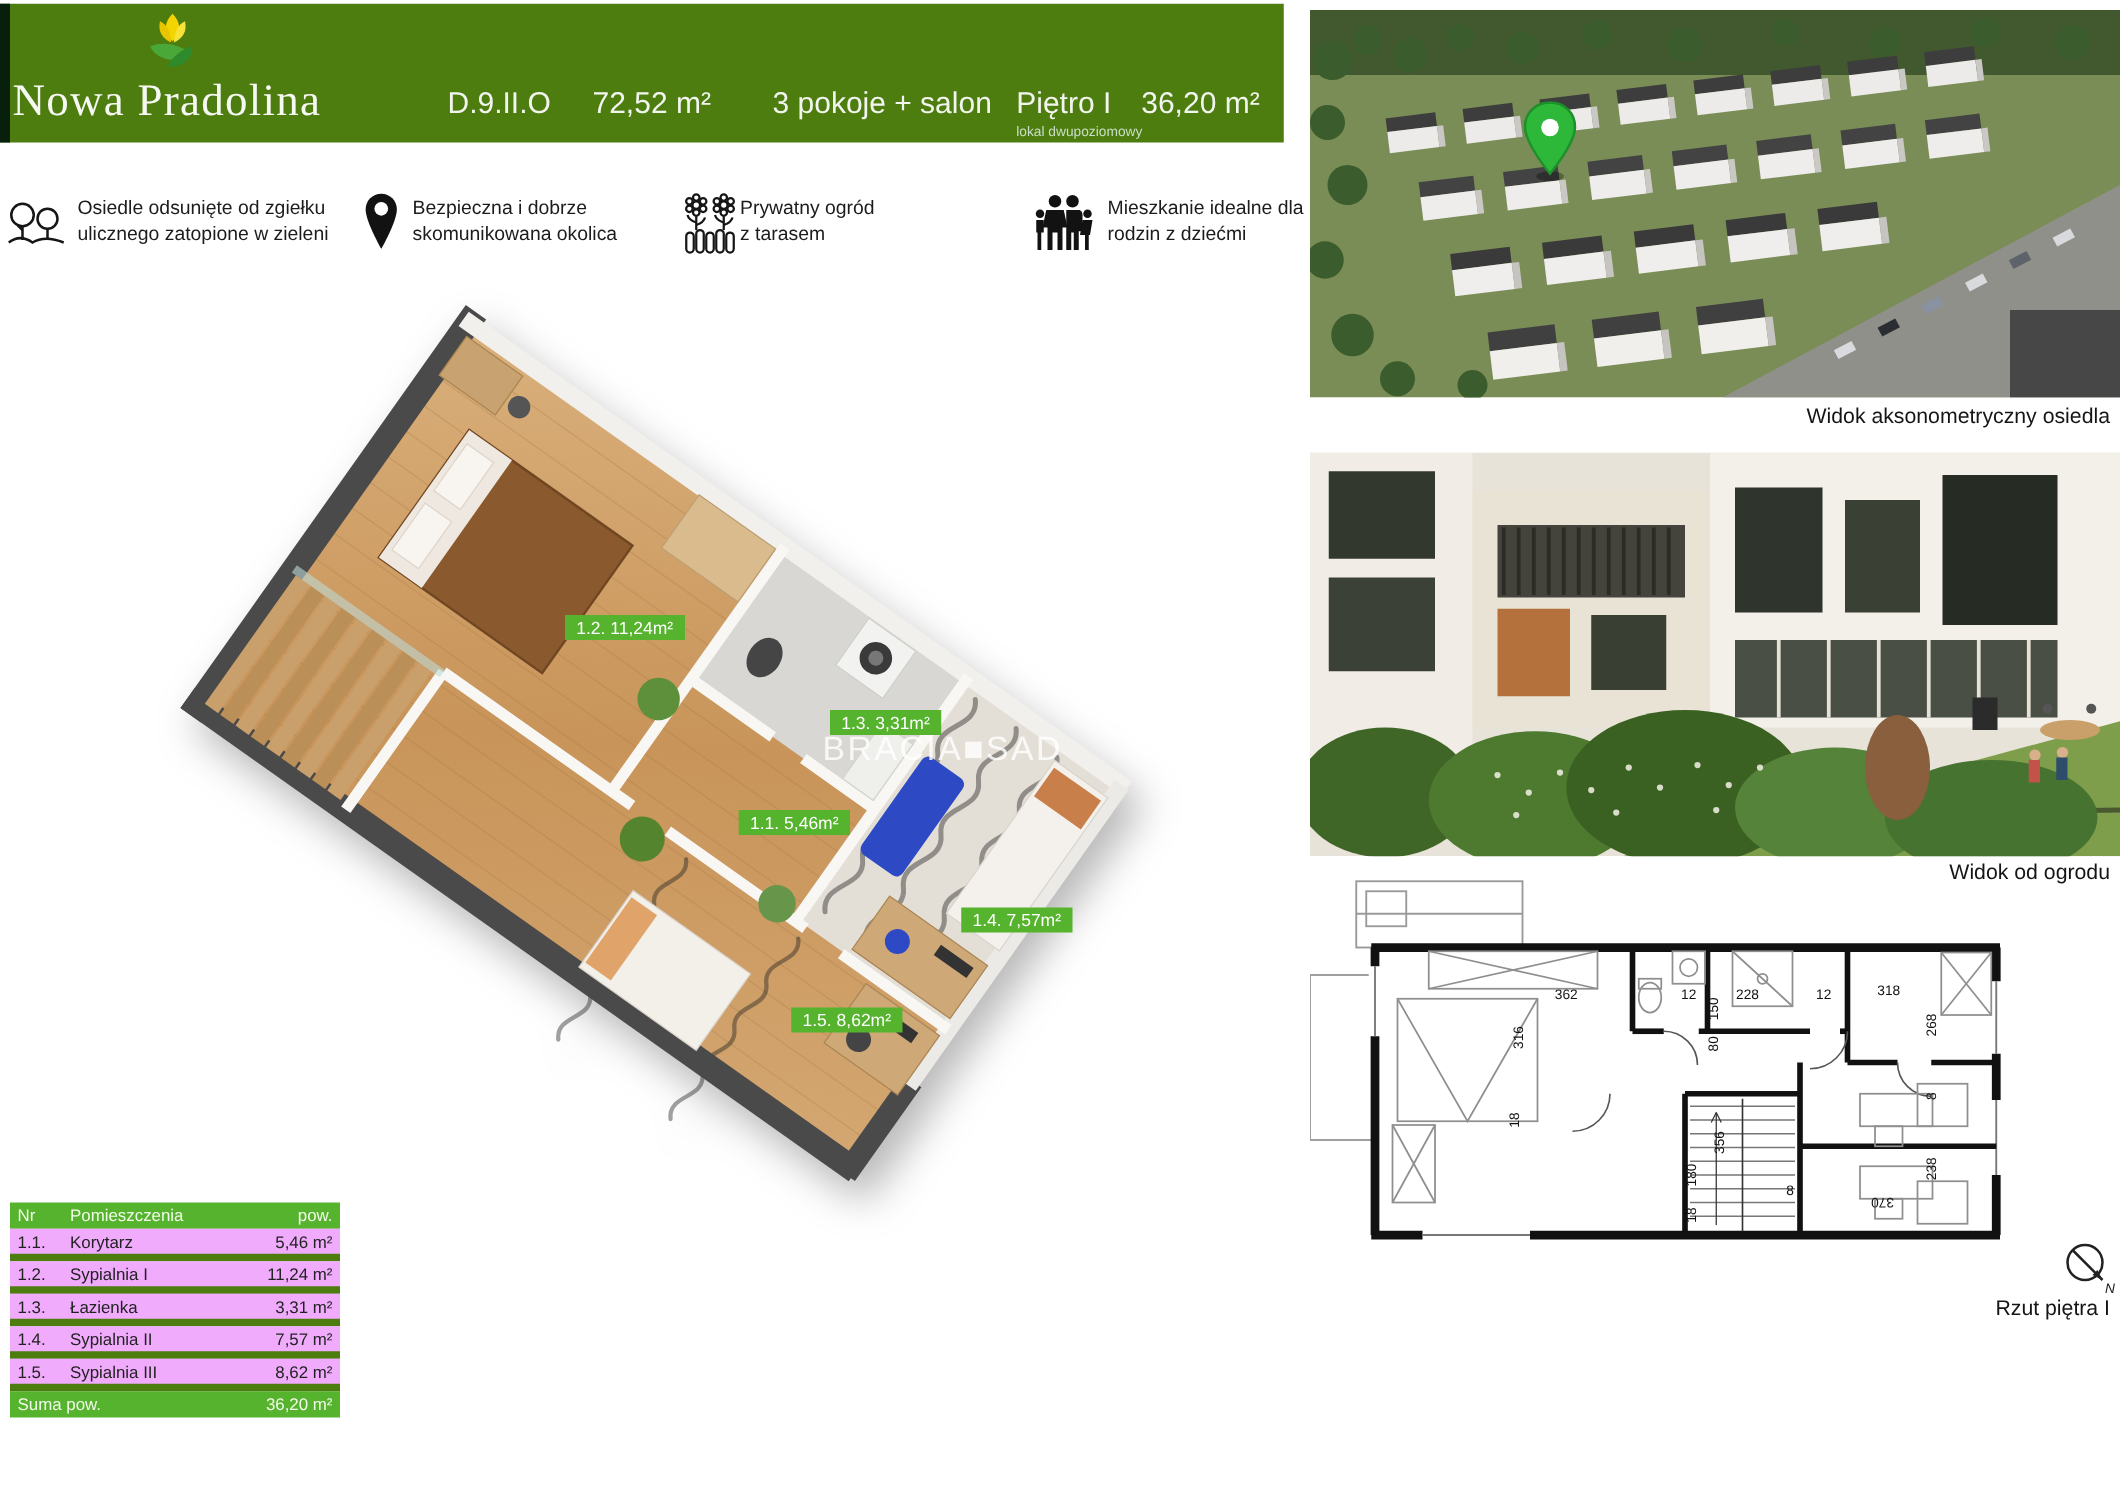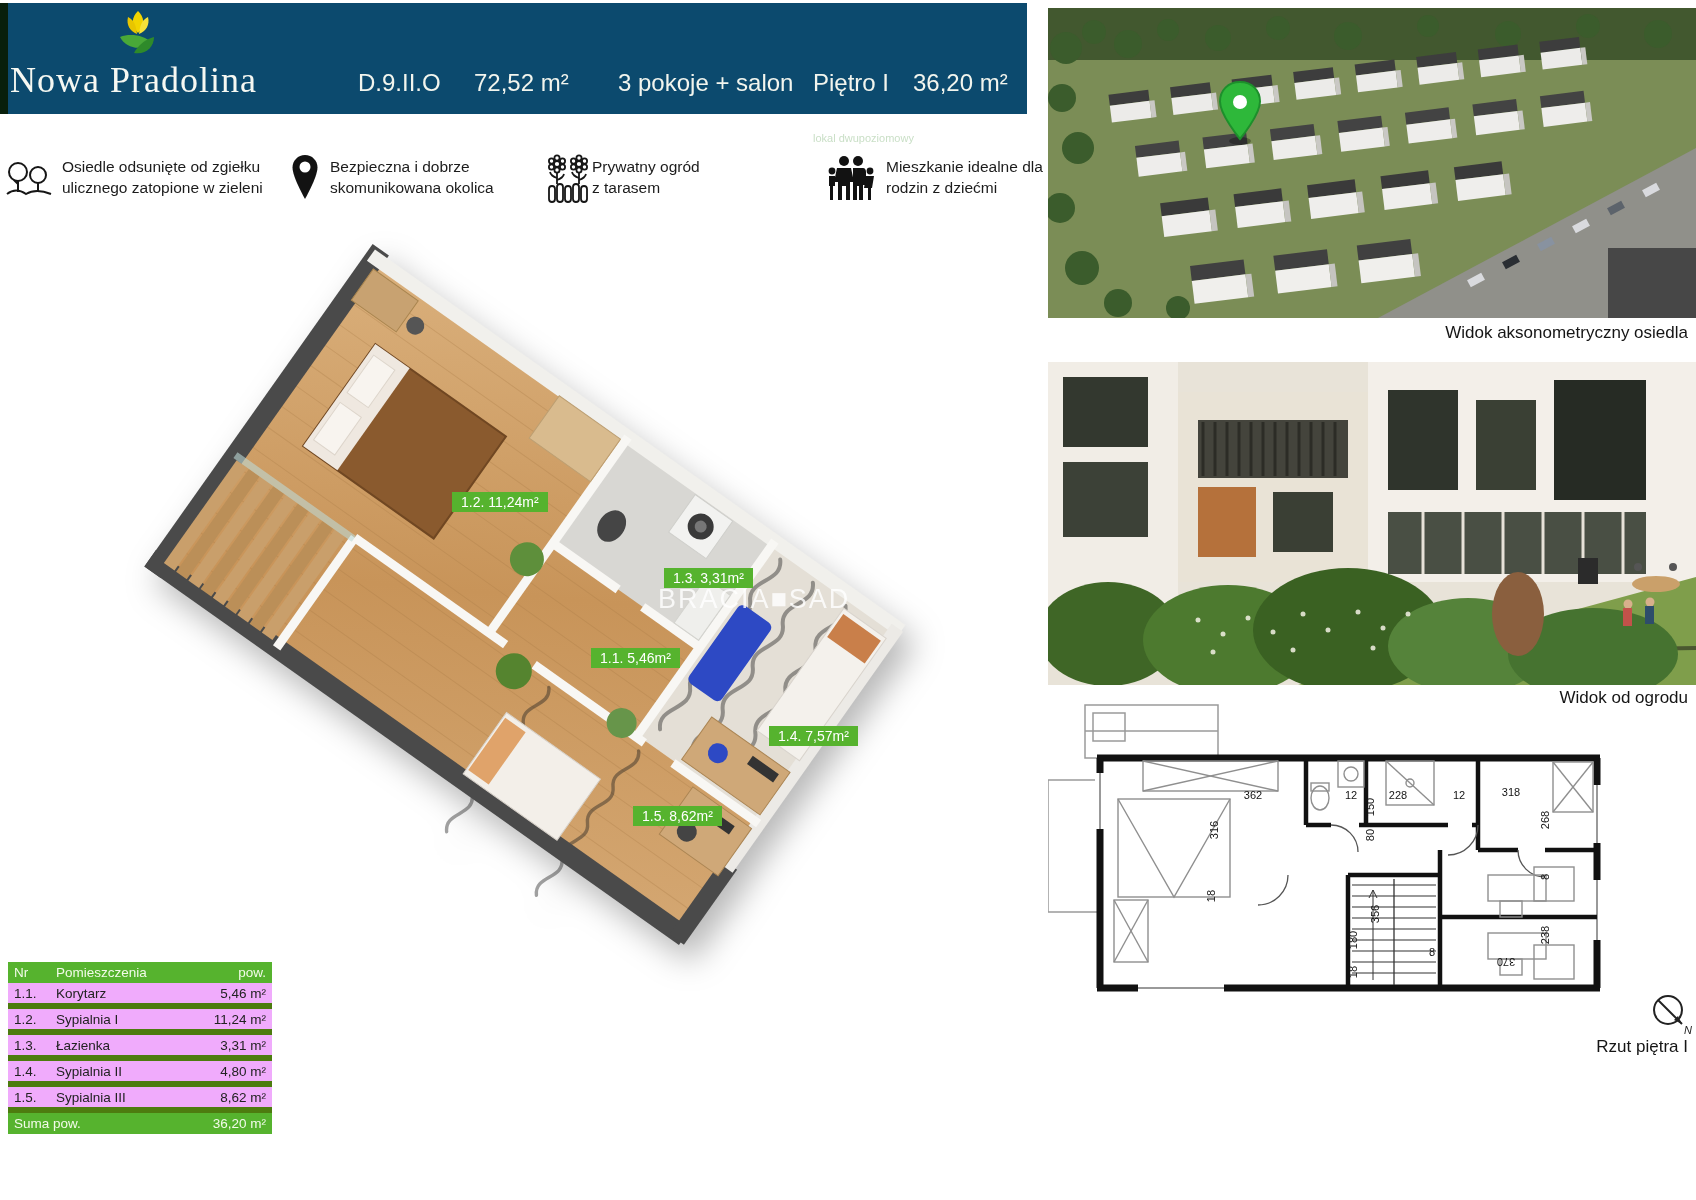--- a/index.html
+++ b/index.html
@@ -1,24 +1,24 @@
 <!DOCTYPE html>
 <html><head>
 <meta charset="utf-8">
 <style>
   html,body{margin:0;padding:0;background:#ffffff;}
   .page{position:relative;width:1696px;height:1200px;background:#ffffff;overflow:hidden;
         font-family:"Liberation Sans",sans-serif;color:#1c1c1c;}
   .abs{position:absolute;}
   
-  .header{left:0;top:3px;width:1027px;height:111px;background:#0c4a6e;}
+  .header{left:0;top:3px;width:1027px;height:111px;background:#4d7c0f;}
   .header-edge{left:0;top:0;width:8px;height:111px;background:#081f0b;}
   .brand{left:10px;top:56px;font-family:"Liberation Serif",serif;font-size:36px;color:#f6f8f2;letter-spacing:1px;}
   .hval{top:66px;font-size:24px;color:#f2f5ee;}
-  .hnote{left:813px;top:97px;font-size:11px;color:#c9dfc6;margin-top:32px;}
+  .hnote{left:813px;top:97px;font-size:11px;color:#c9dfc6;}
   
   .feat-text{font-size:15.5px;line-height:21px;color:#1c1c1c;}
   
   .room-label{background:#56b32e;color:#ffffff;font-size:14px;padding:2px 9px;white-space:nowrap;z-index:6;margin-left:28px;}
   .watermark{z-index:7;color:rgba(255,255,255,.82);font-size:27px;font-weight:normal;letter-spacing:2px;}
   
   .rtable{left:8px;top:928px;width:264px;font-size:13.5px;z-index:5;margin-top:34px;}
   .trow{display:grid;grid-template-columns:42px 1fr auto;align-items:center;height:20px;padding:0 6px;
         border-bottom:6px solid #4d7c0f;background:#f0abfc;color:#222;}
   .trow .a{text-align:left;}
@@ -250,21 +250,21 @@
       <span class="a">11,24 m²</span>
     </div>
     <div class="trow">
       <span>1.3.</span>
       <span>Łazienka</span>
       <span class="a">3,31 m²</span>
     </div>
     <div class="trow">
       <span>1.4.</span>
       <span>Sypialnia II</span>
-      <span class="a">4,80 m²</span>
+      <span class="a">7,57 m²</span>
     </div>
     <div class="trow">
       <span>1.5.</span>
       <span>Sypialnia III</span>
       <span class="a">8,62 m²</span>
     </div>
     <div class="trow green">
       <span style="grid-column:1/3">Suma pow.</span>
       <span class="a">36,20 m²</span>
     </div>

